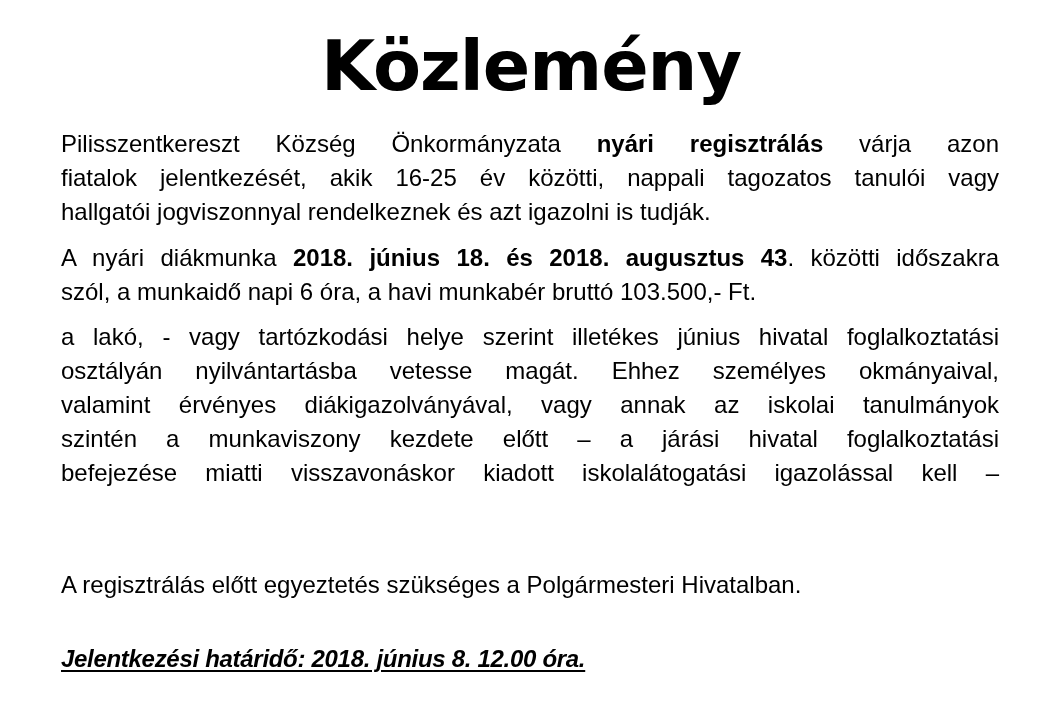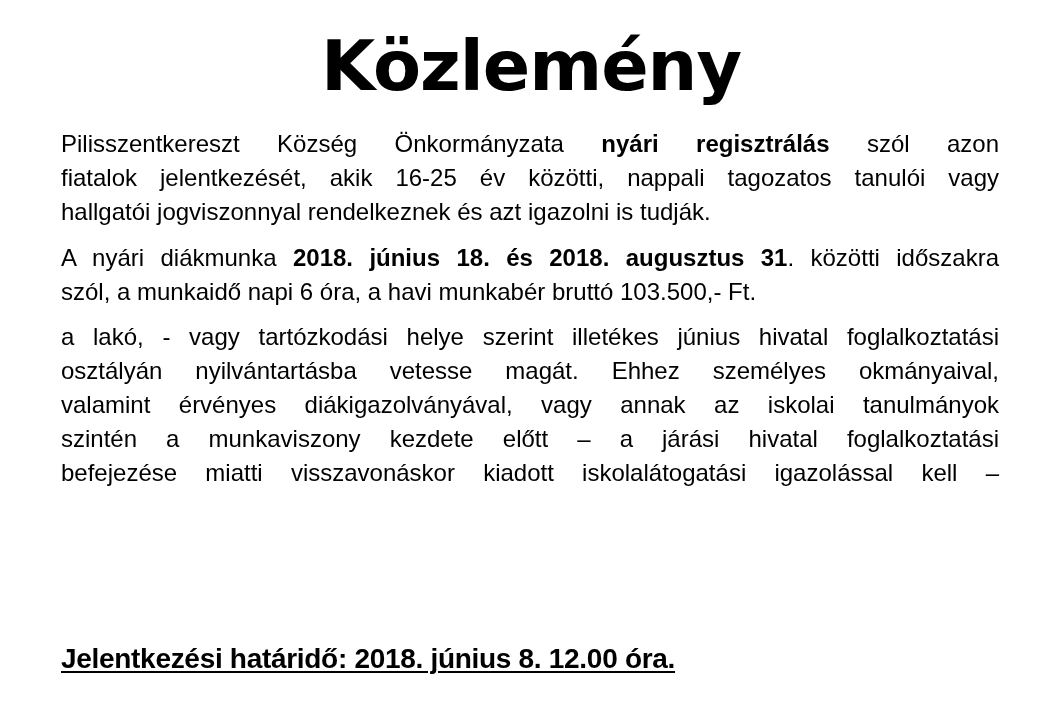--- a/index.html
+++ b/index.html
@@ -57,52 +57,56 @@
     .b { font-weight: bold; }
     .p1 { top: 127px; }
     .p2 { top: 241px; }
     .p3 { top: 320px; }
     .p4 { top: 568px; }
     .deadline {
       position: absolute;
       left: 61px;
       top: 642px;
       font-family: "Liberation Sans", sans-serif;
-      font-size: 28px;
+      font-size: 24px;
       line-height: 34px;
       font-weight: bold;
       text-decoration: underline;
       text-decoration-thickness: 2px;
       text-underline-offset: 3px;
       letter-spacing: -0.3px;
       white-space: nowrap;
+      font-style: italic;
     }
   </style>
 </head>
 <body>
 
 <div class="page">
 
   <h1 class="title">Közlemény</h1>
 
   <div class="body-text p1">
-    <span class="line"><span>Pilisszentkereszt Község Önkormányzata </span><span class="b">nyári regisztrálás</span><span> szól azon</span></span>
+    <span class="line"><span>Pilisszentkereszt Község Önkormányzata </span><span class="b">nyári regisztrálás</span><span> várja azon</span></span>
     <span class="line">fiatalok jelentkezését, akik 16-25 év közötti, nappali tagozatos tanulói vagy</span>
     <span class="line last">hallgatói jogviszonnyal rendelkeznek és azt igazolni is tudják.</span>
   </div>
 
   <div class="body-text p2">
-    <span class="line"><span>A nyári diákmunka </span><span class="b">2018. június 18. és 2018. augusztus 31</span><span>. közötti időszakra</span></span>
+    <span class="line"><span>A nyári diákmunka </span><span class="b">2018. június 18. és 2018. augusztus 43</span><span>. közötti időszakra</span></span>
     <span class="line last">szól, a munkaidő napi 6 óra, a havi munkabér bruttó 103.500,- Ft.</span>
   </div>
 
   <div class="body-text p3">
     <span class="line">a lakó, - vagy tartózkodási helye szerint illetékes június hivatal foglalkoztatási</span>
     <span class="line">osztályán nyilvántartásba vetesse magát. Ehhez személyes okmányaival,</span>
     <span class="line">valamint érvényes diákigazolványával, vagy annak az iskolai tanulmányok</span>
     <span class="line">szintén a munkaviszony kezdete előtt – a járási hivatal foglalkoztatási</span>
     <span class="line">befejezése miatti visszavonáskor kiadott iskolalátogatási igazolással kell –</span>
   </div>
 
+  <div class="body-text p4">
+    <span class="line last">A regisztrálás előtt egyeztetés szükséges a Polgármesteri Hivatalban.</span>
+  </div>
 
   <div class="deadline">Jelentkezési határidő: 2018. június 8. 12.00 óra.</div>
 
 </div>
 
 </body></html>

